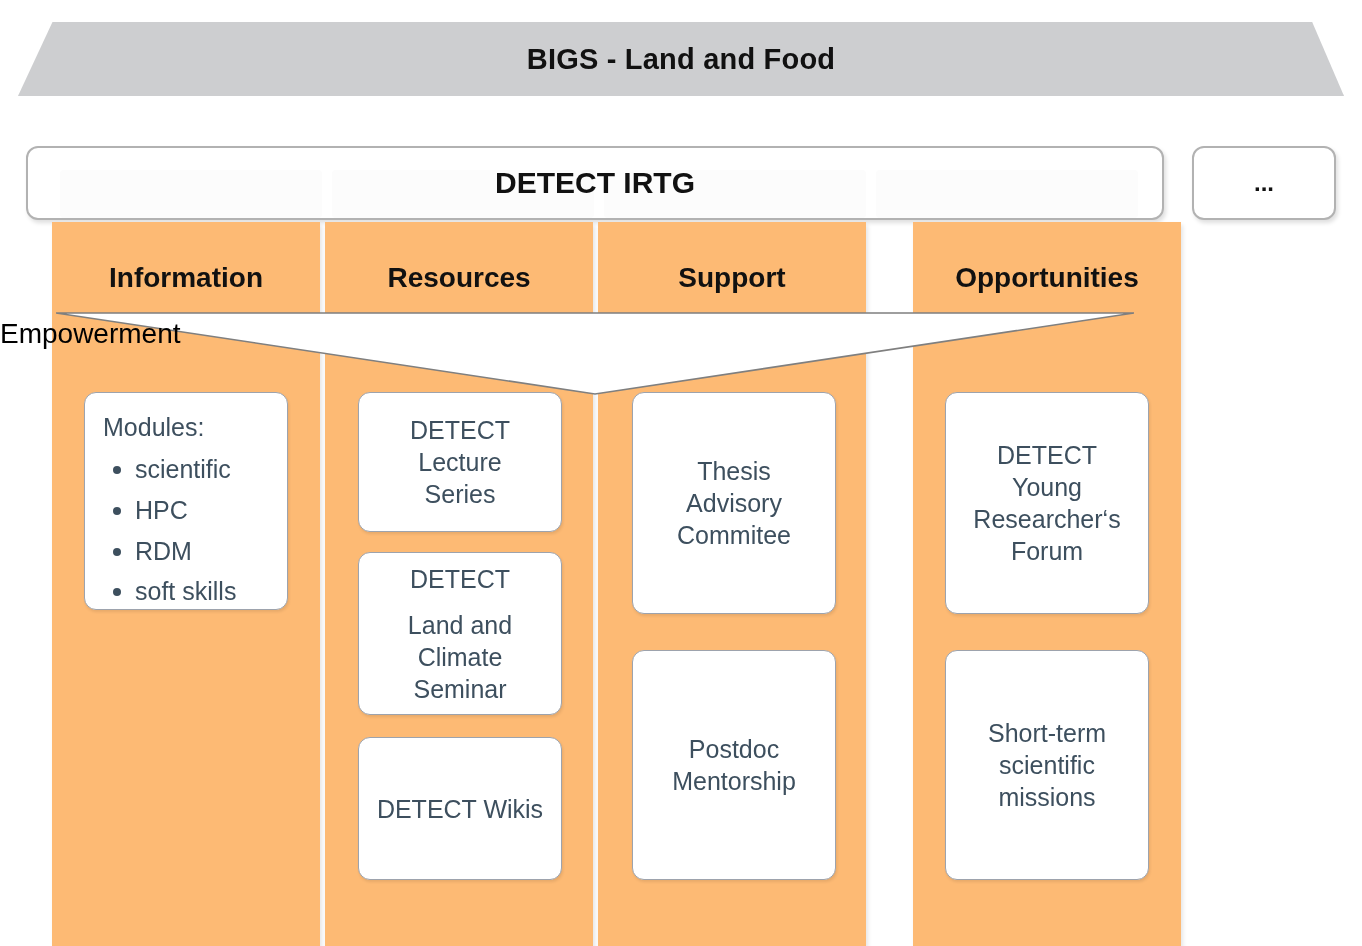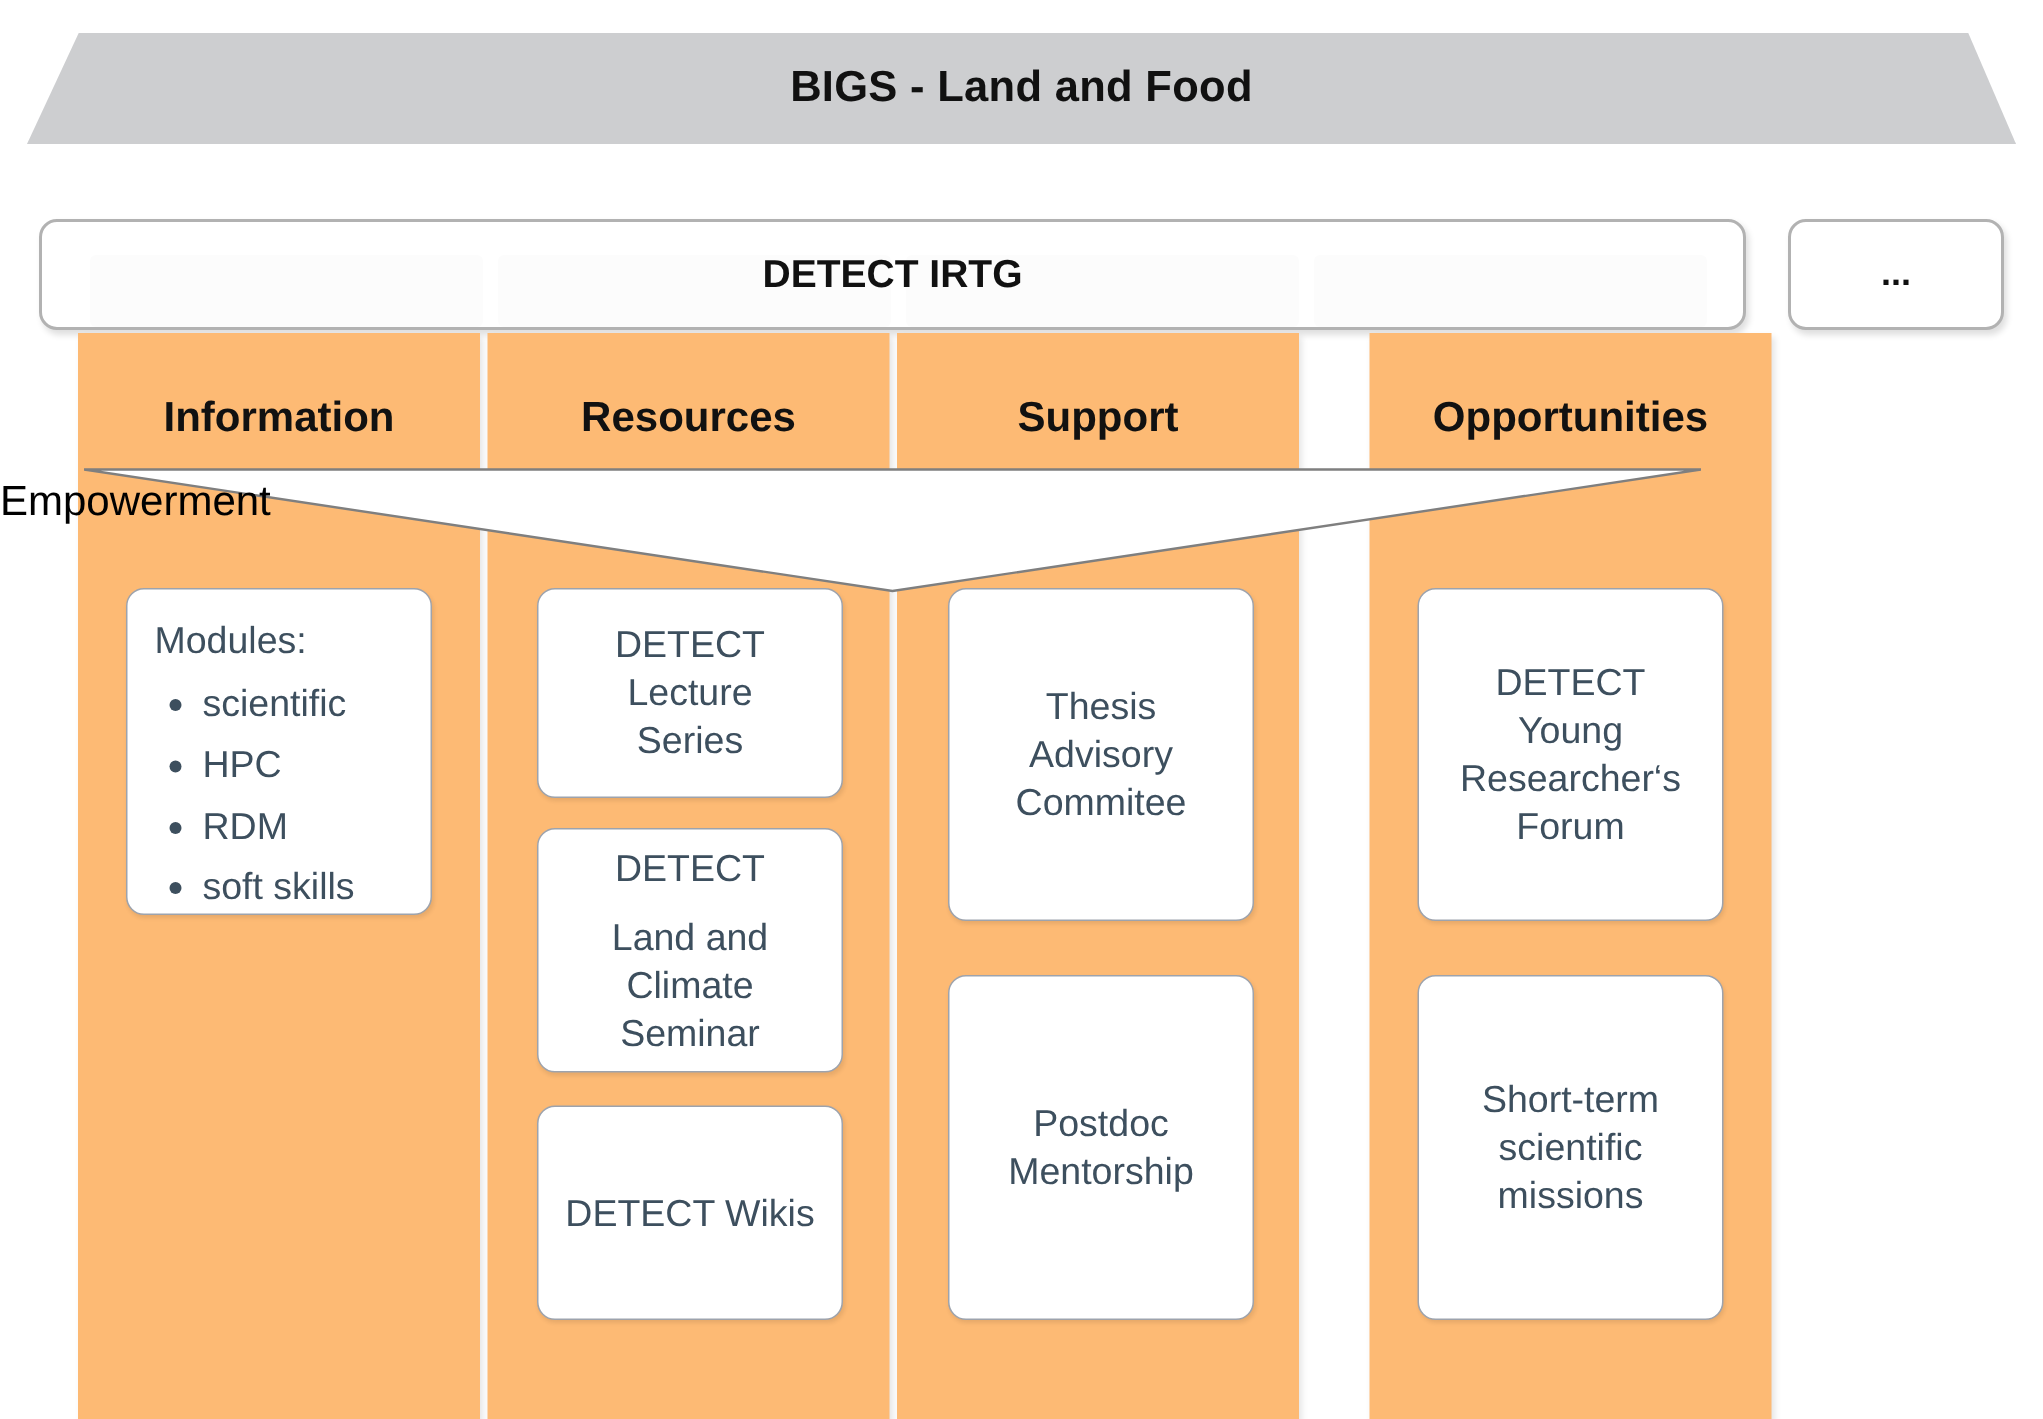--- a/index.html
+++ b/index.html
@@ -54,21 +54,21 @@
     border-radius: 12px;
     box-shadow: 2px 3px 4px rgba(0,0,0,0.13);
     box-sizing: border-box;
   }
   .irtg-label {
     position: absolute;
     left: 0; right: 0;
     top: 50%;
     transform: translateY(-50%);
     text-align: center;
-    font-size: 26px;
+    font-size: 30px;
     font-weight: bold;
     color: #111111;
   }
   
   .ghost {
     position: absolute;
     top: 22px;
     height: 48px;
     background: #fcfcfc;
     border-radius: 4px;

